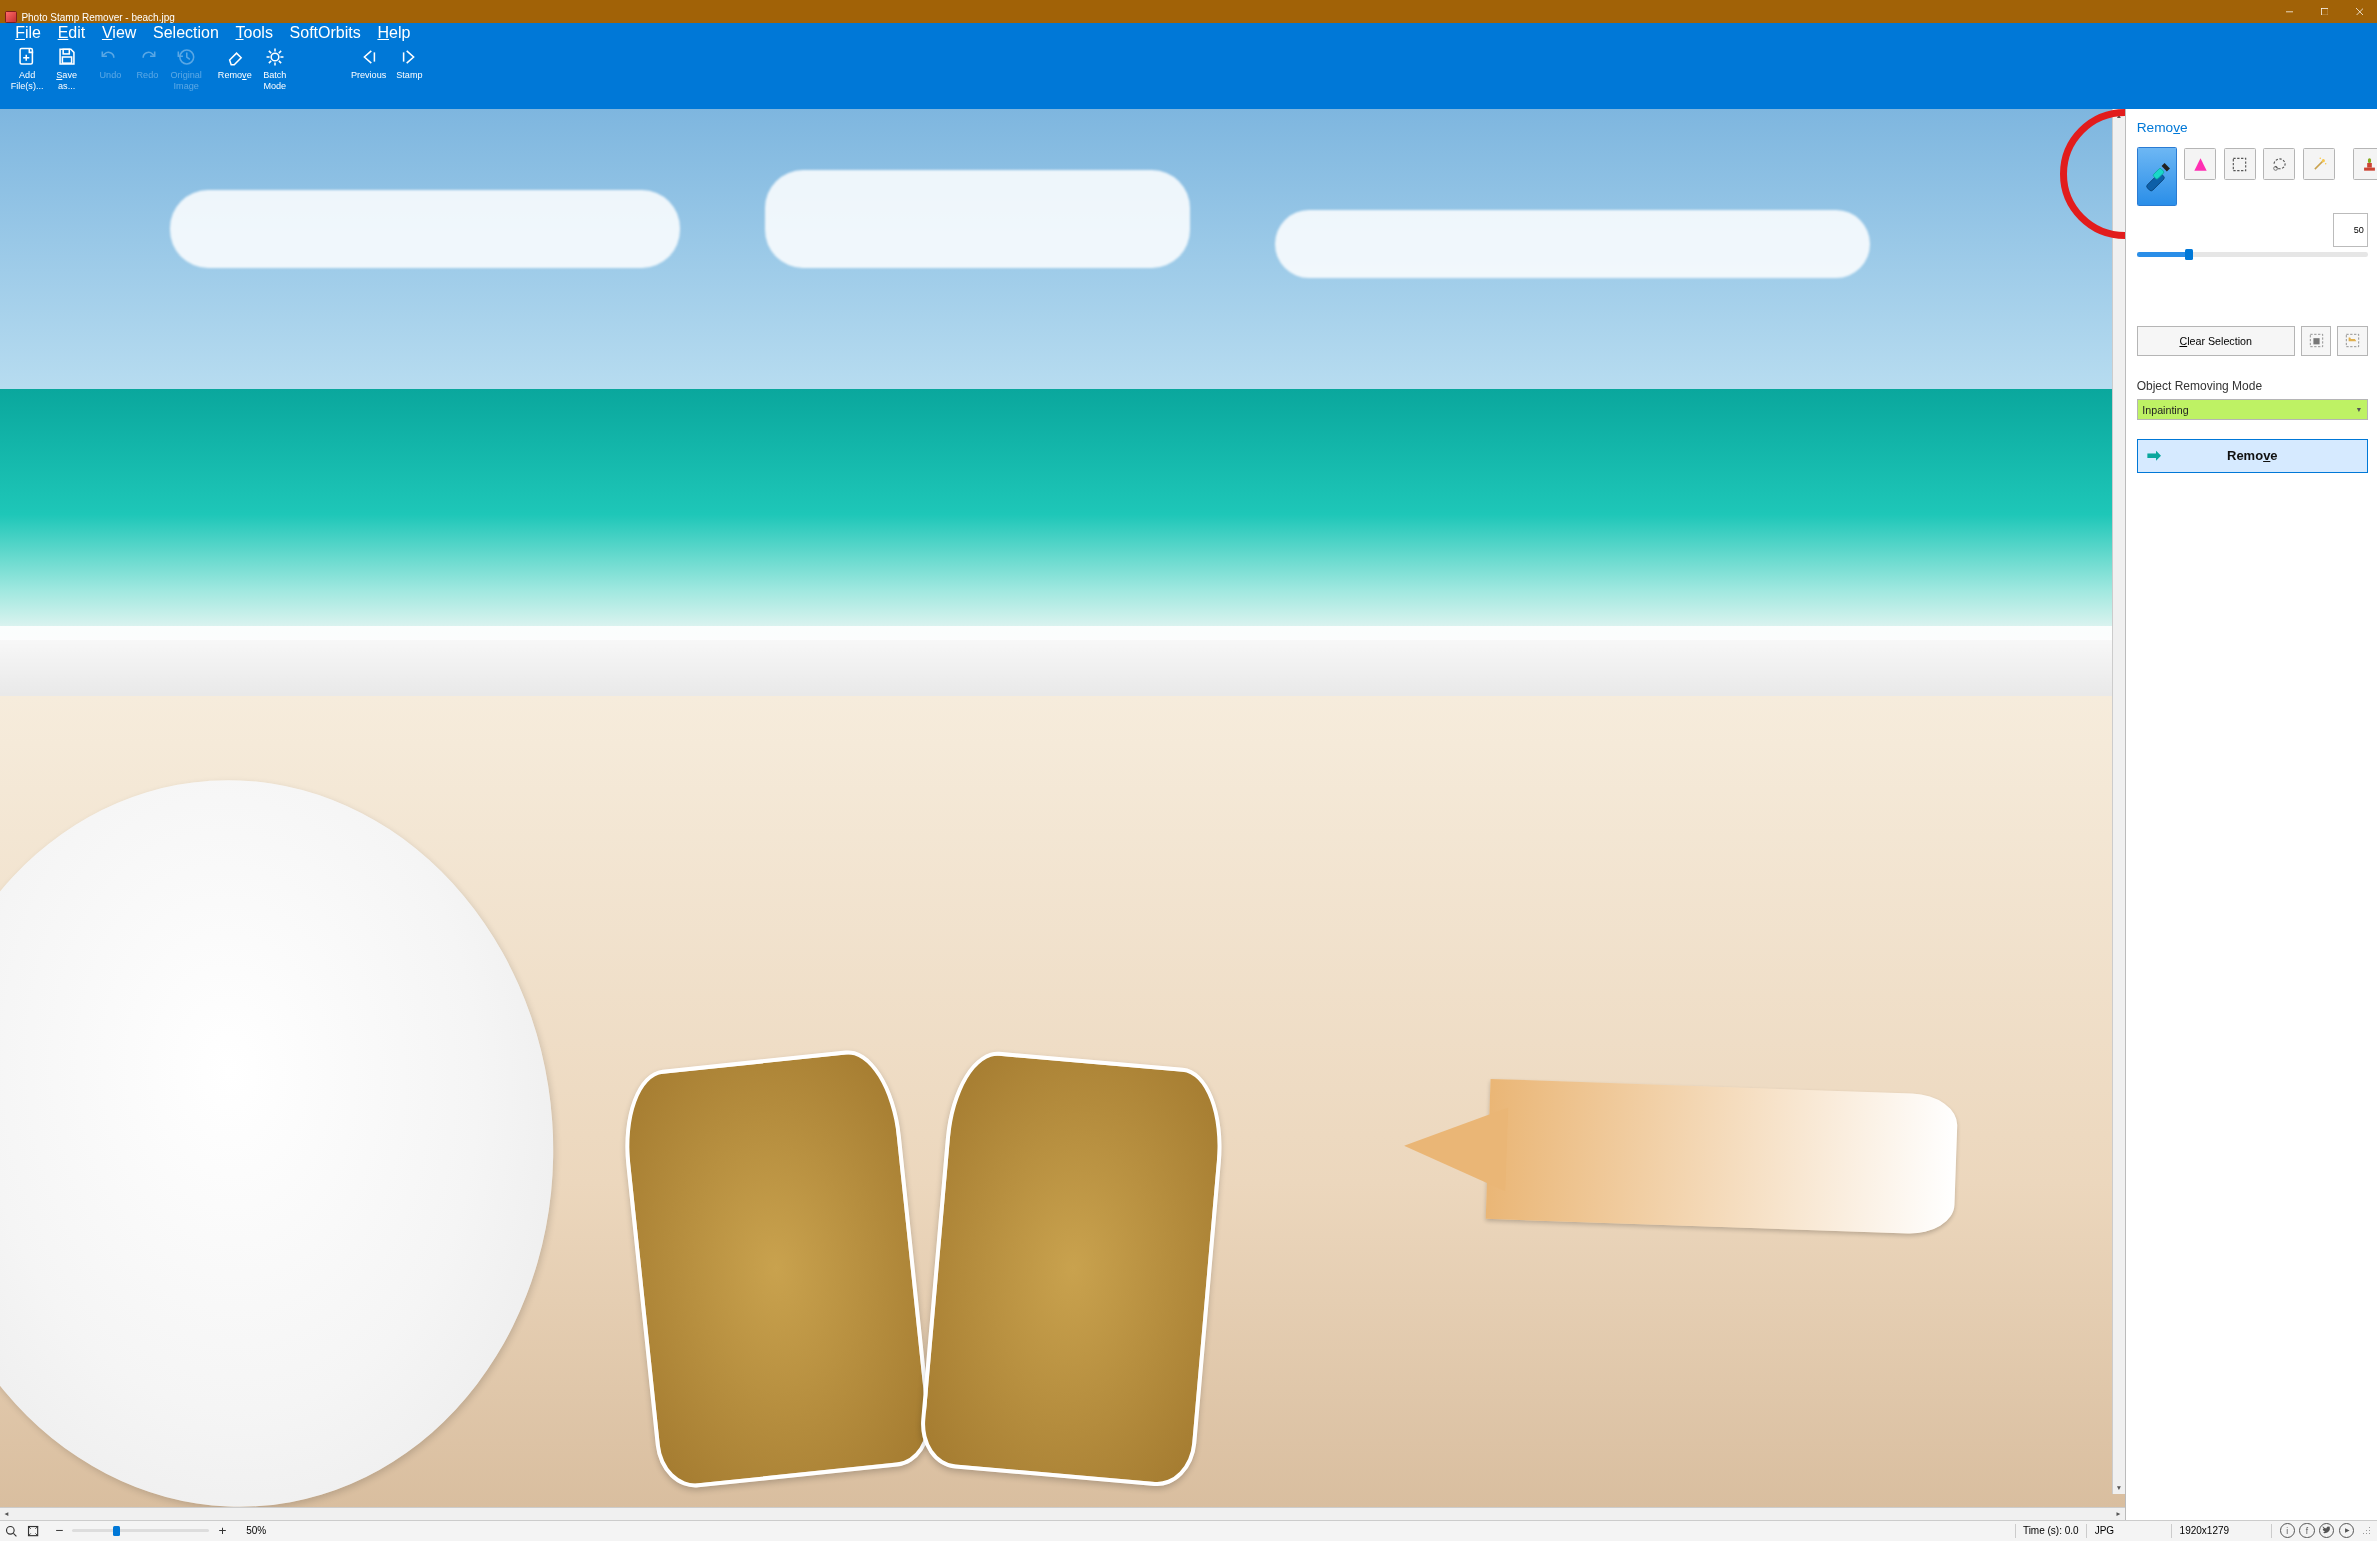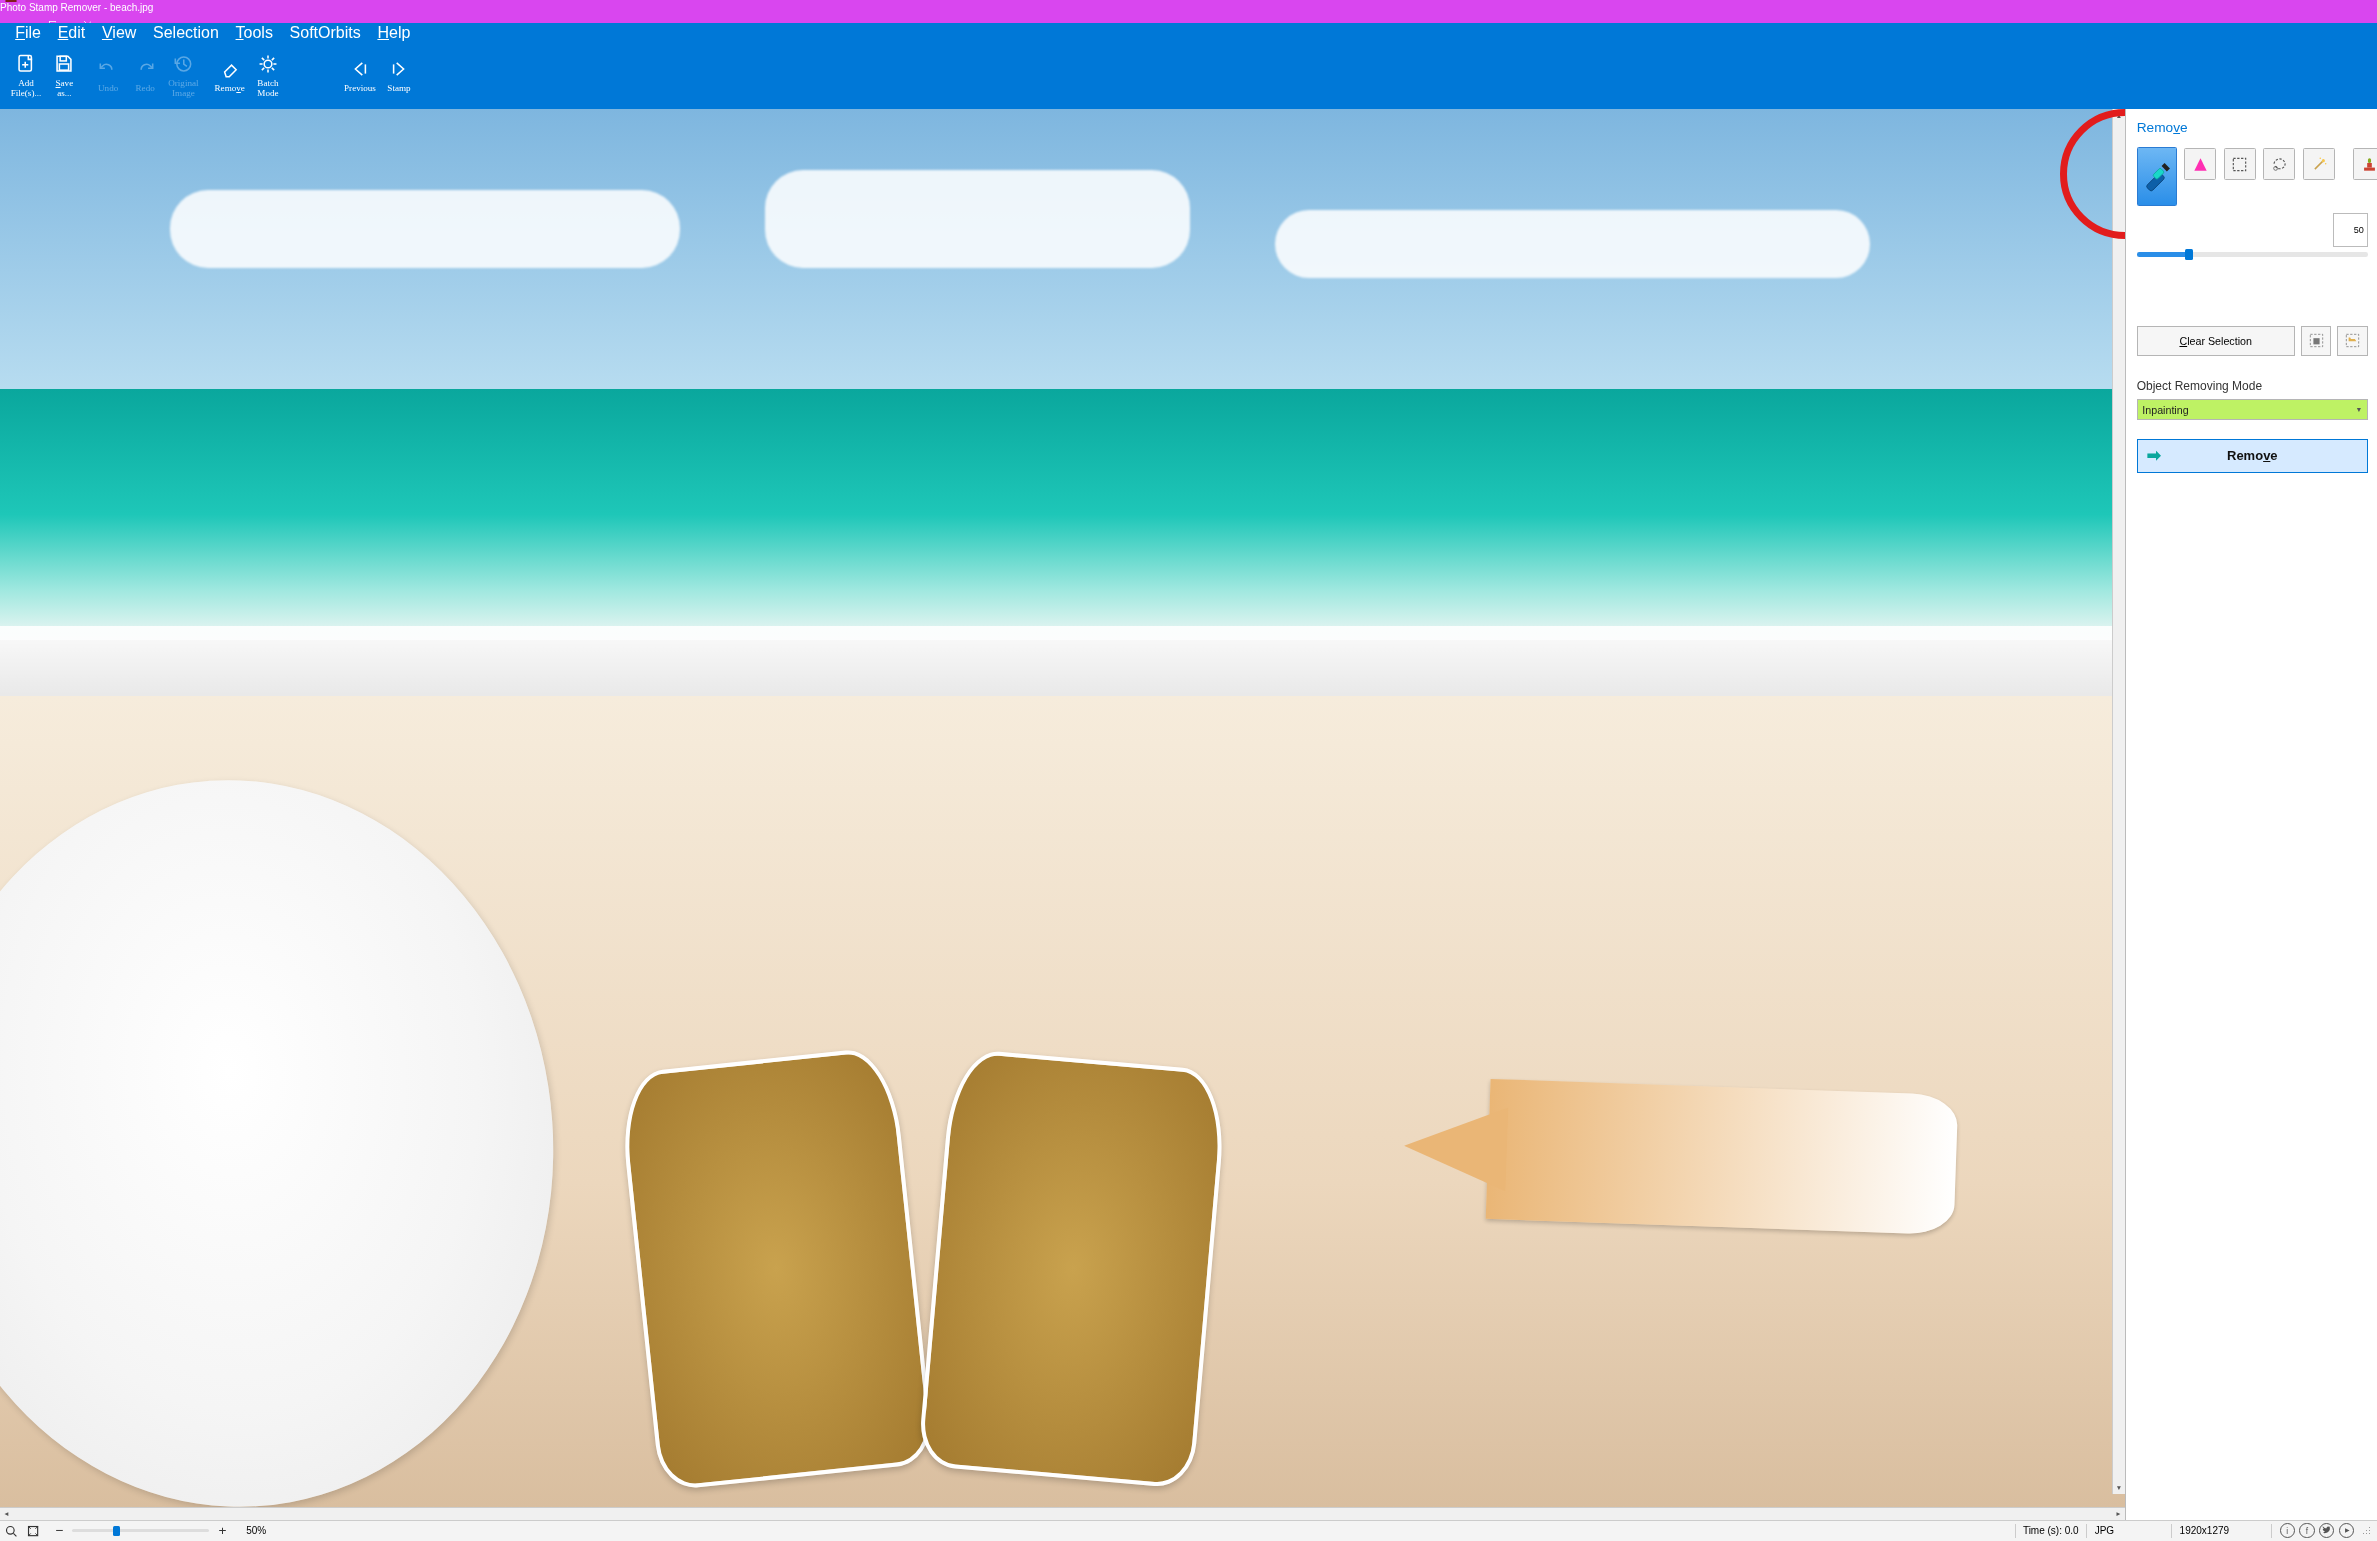--- a/index.html
+++ b/index.html
@@ -10,25 +10,24 @@
     color: #fff;
     background: #f0f0f0;
     overflow: hidden;
     display: flex;
     flex-direction: column;
   }
 
   
   .titlebar {
     height: 23px;
-    background: #d946ef;
+    background: #a16207;
     display: flex;
-    align-items: flex-start;
+    align-items: flex-end;
     color: #fff;
-    flex-direction: column;
   }
   .titlebar .app-icon {
     width: 12.2px; height: 12.2px;
     margin: 0 4.6px;
     background: linear-gradient(135deg,#ff6a6a,#c53030);
     border:0.8px solid #7f1d1d;
     border-radius:1.5px;
   }
   .titlebar .title { flex:1; font-size:10px; }
   .winbtns { display:flex; height:100%; }
@@ -49,24 +48,23 @@
   .menuitem {
     color:#fff; padding:2.3px 7.6px; cursor:pointer; font-size:16px;
   }
   .menuitem u { text-decoration: underline; }
 
   
   .ribbon {
     height: 66px;
     background:#0078d7;
     display:flex;
-    align-items:center;
+    align-items:flex-start;
     padding-left:6.1px;
     color:#fff;
-    font-family:Liberation Serif, serif;
   }
   .ribbtn {
     display:flex; flex-direction:column; align-items:center; justify-content:flex-start;
     padding:3px 4.6px 3px 4.6px;
     min-width:37px;
     cursor:pointer;
     font-size:9.1px;
     text-align:center;
     line-height:1.15;
   }

